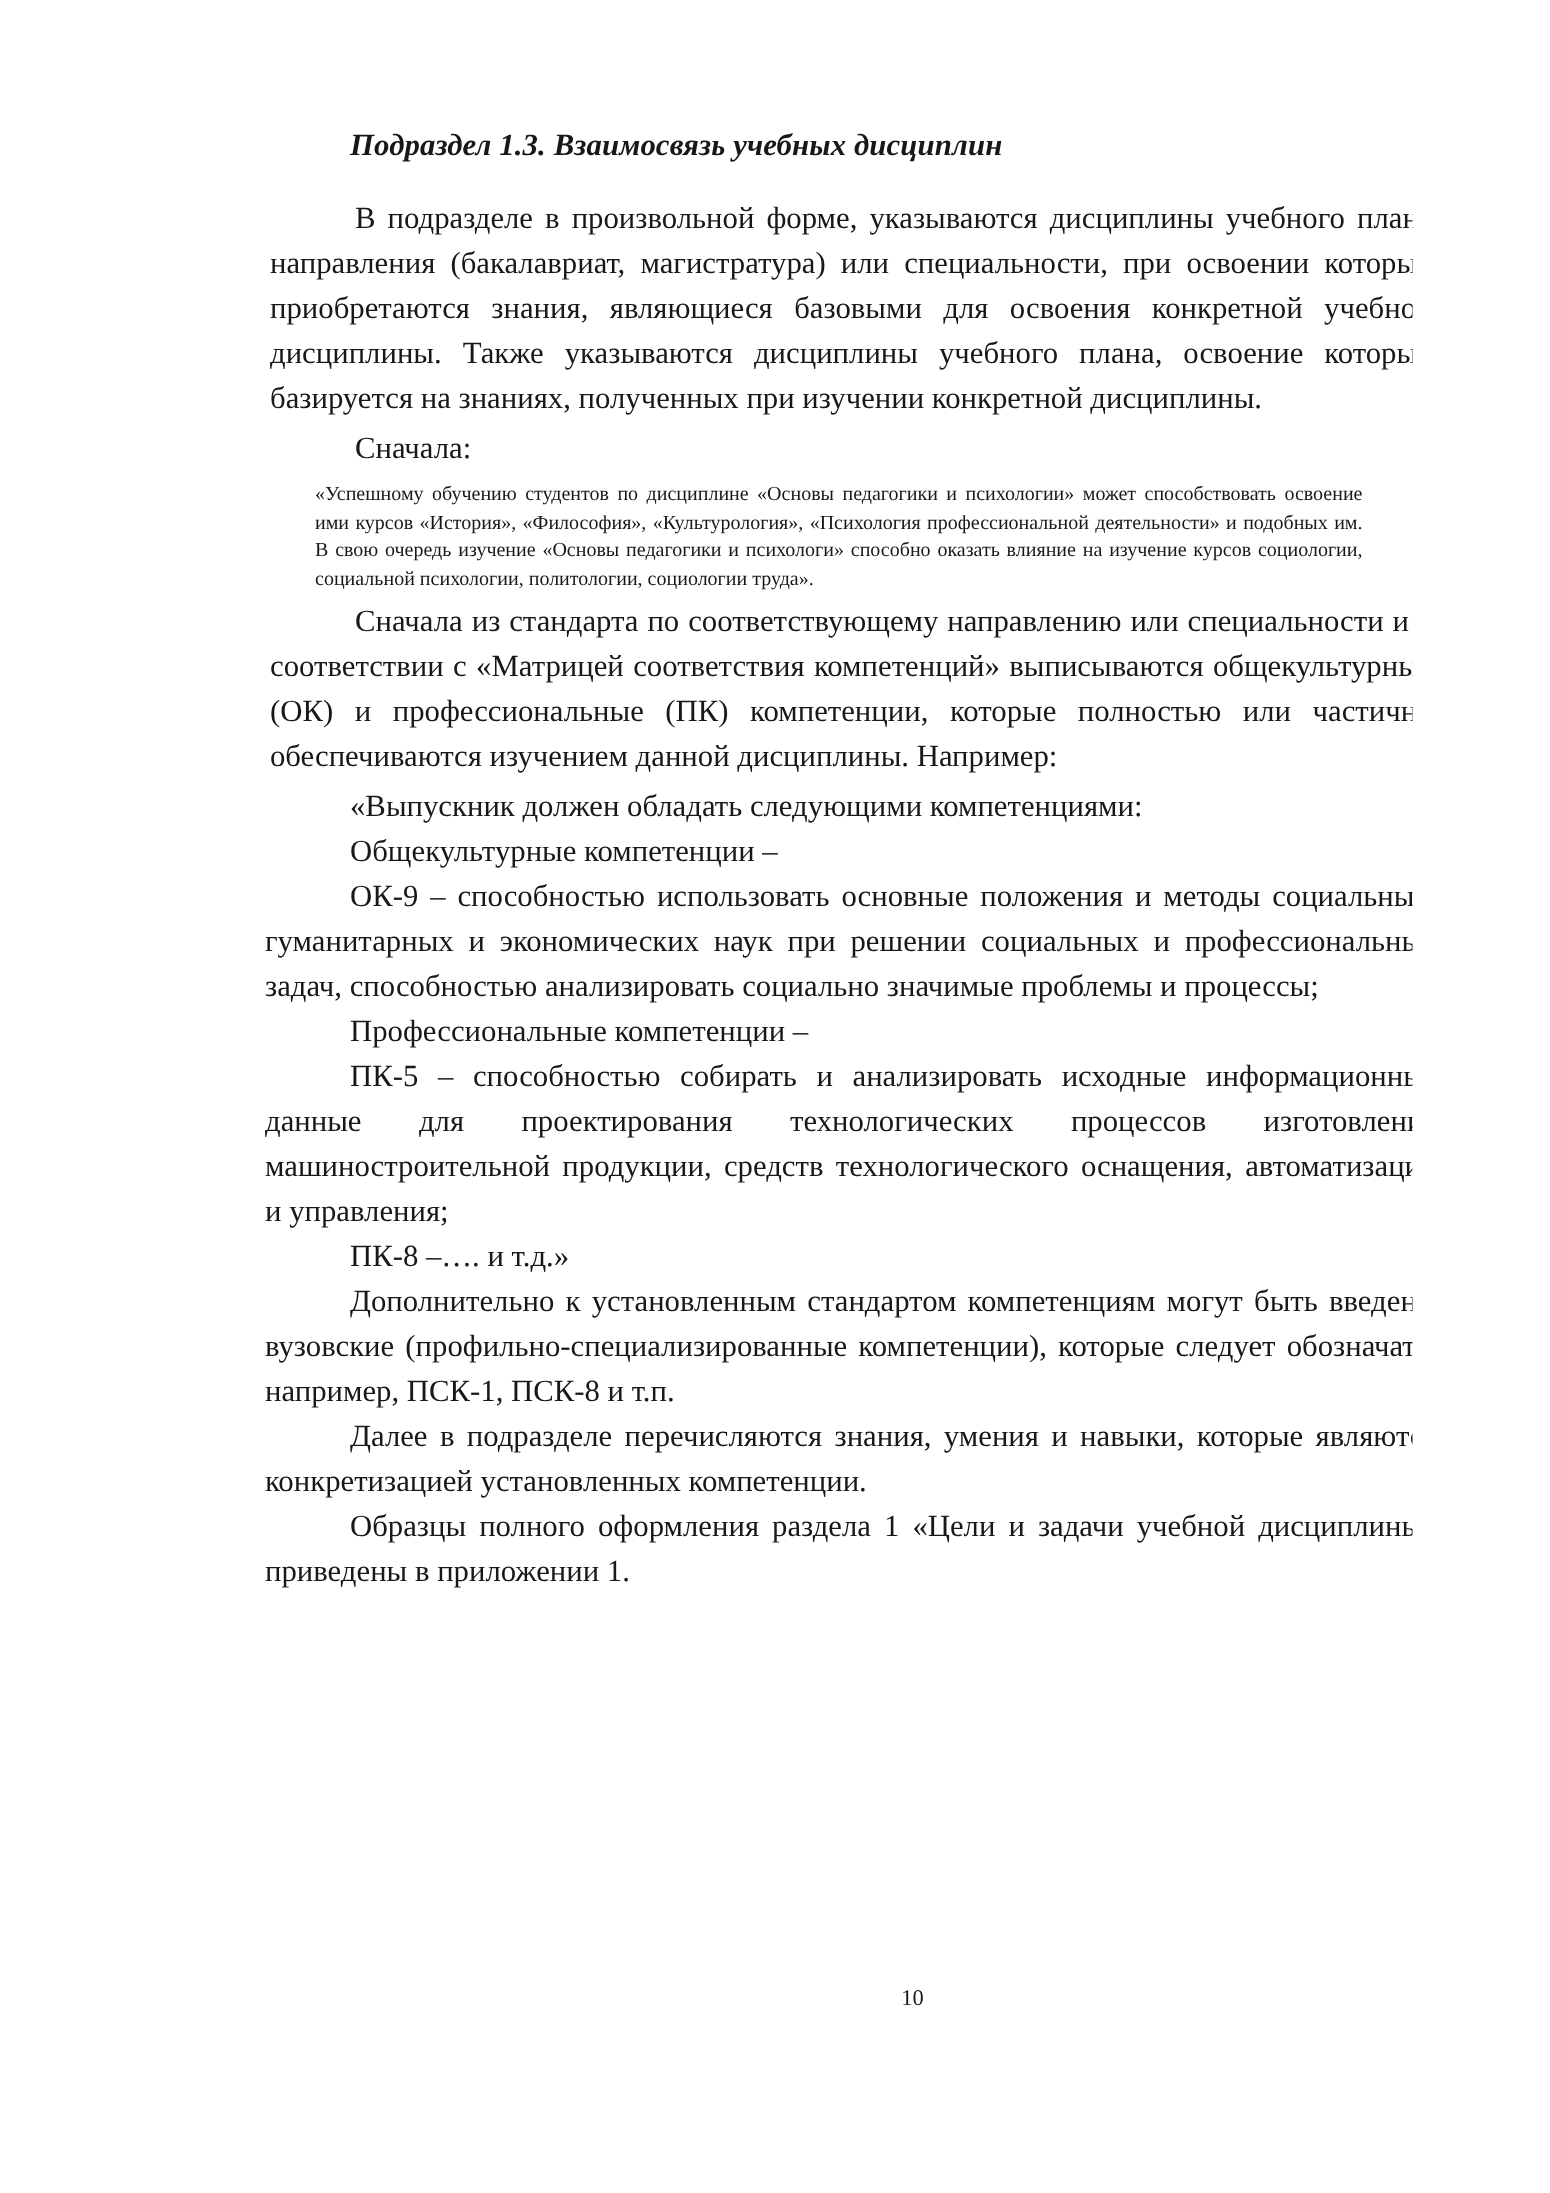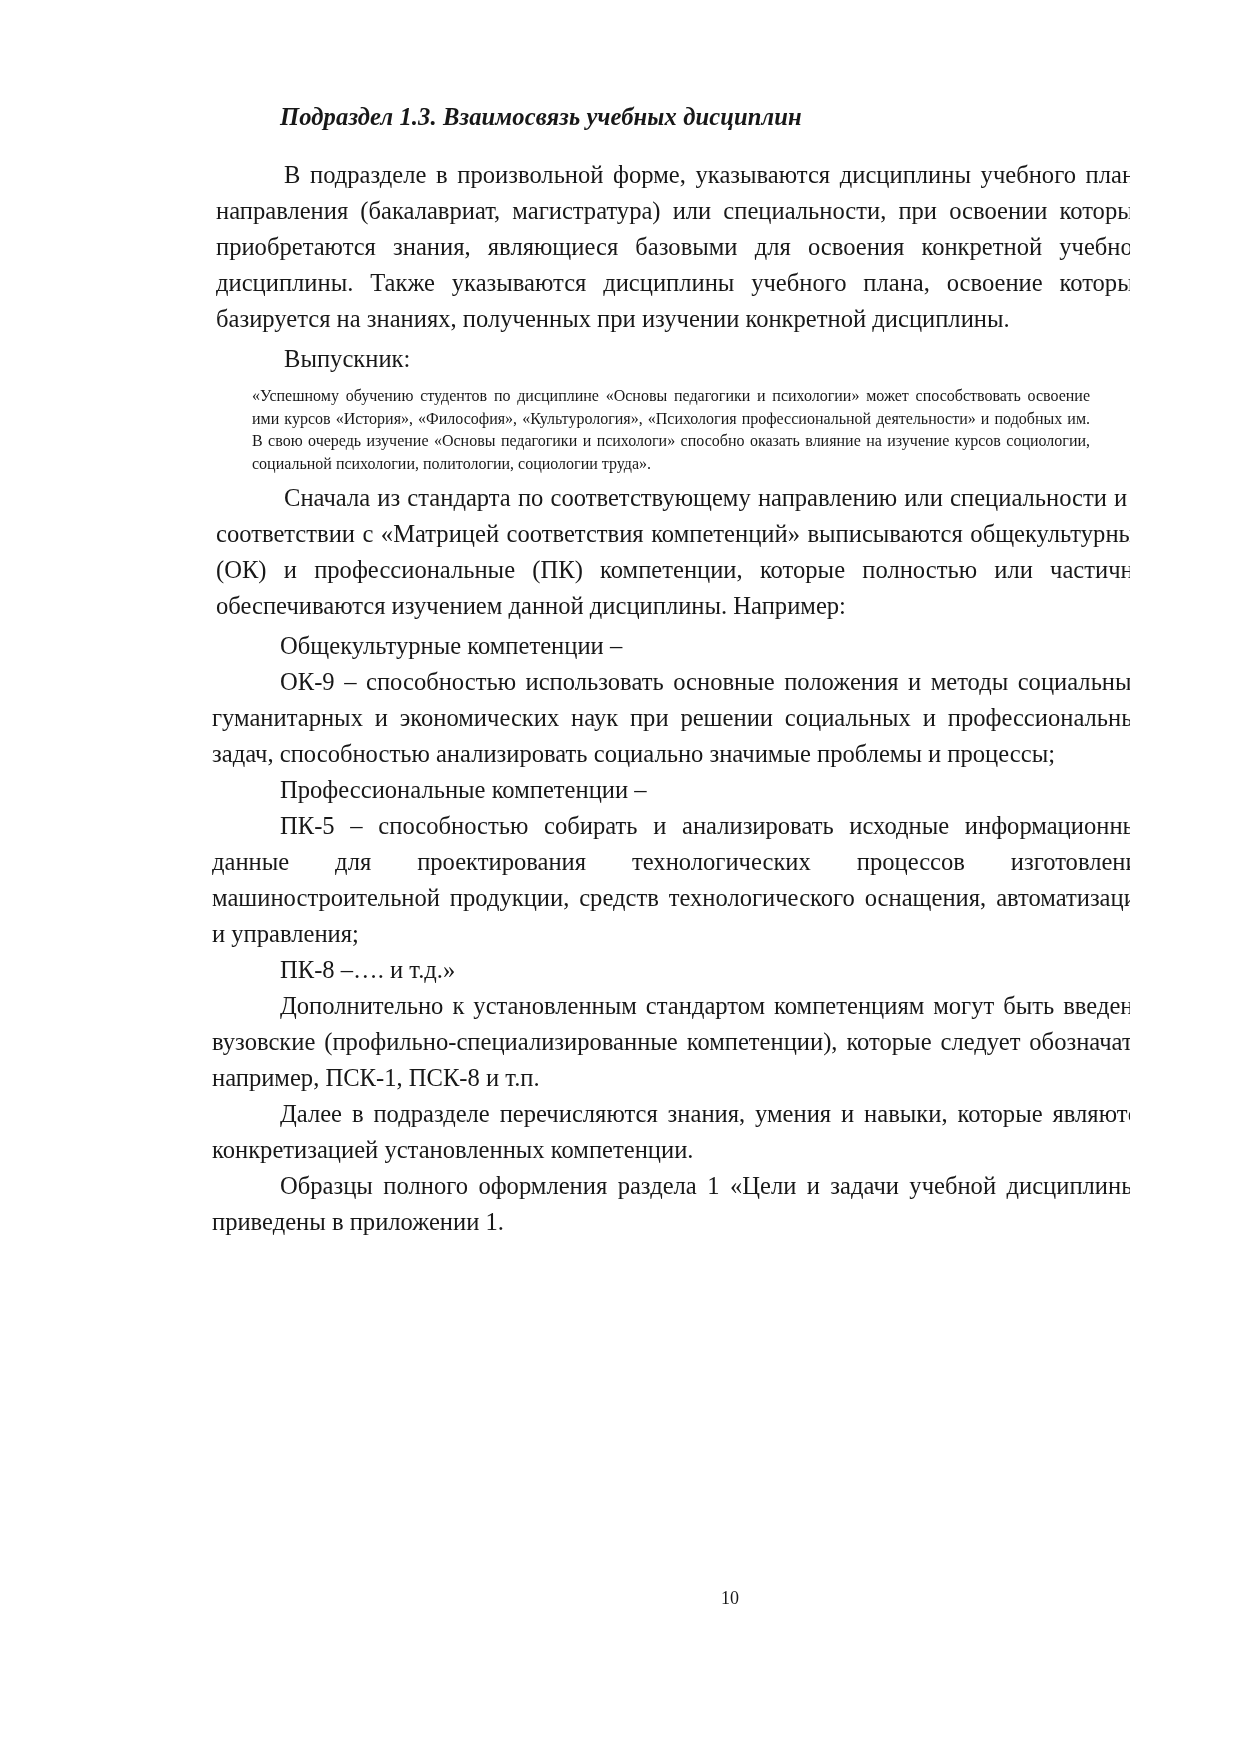--- a/index.html
+++ b/index.html
@@ -107,29 +107,30 @@
 <body>
 
 <div class="page">
 
   <div class="content">
 
     <h2 class="subsection sec13">Подраздел 1.3. Взаимосвязь учебных дисциплин</h2>
 
     <p class="para first-after-head">В подразделе в произвольной форме, указываются дисциплины учебного плана направления (бакалавриат, магистратура) или специальности, при освоении которых приобретаются знания, являющиеся базовыми для освоения конкретной учебной дисциплины. Также указываются дисциплины учебного плана, освоение которых базируется на знаниях, полученных при изучении конкретной дисциплины.</p>
 
-    <p class="para example-label">Выпускник:</p>
+    <p class="para example-label">Сначала:</p>
 
     <div class="quote-block">
       <p>«Успешному обучению студентов по дисциплине «Основы педагогики и психологии» может способствовать освоение ими курсов «История», «Философия», «Культурология», «Психология профессиональной деятельности» и подобных им. В свою очередь изучение «Основы педагогики и психологи» способно оказать влияние на изучение курсов социологии, социальной психологии, политологии, социологии труда».</p>
     </div>
 
 
     <p class="para body-after-14">Сначала из стандарта по соответствующему направлению или специальности и в соответствии с «Матрицей соответствия компетенций» выписываются общекультурные (ОК) и профессиональные (ПК) компетенции, которые полностью или частично обеспечиваются изучением данной дисциплины. Например:</p>
 
+    <p class="noindent-run">«Выпускник должен обладать следующими компетенциями:</p>
 
     <p class="noindent-run">Общекультурные компетенции –</p>
 
     <p class="noindent-run">ОК-9 – способностью использовать основные положения и методы социальных, гуманитарных и экономических наук при решении социальных и профессиональных задач, способностью анализировать социально значимые проблемы и процессы;</p>
 
 
     <p class="noindent-run">Профессиональные компетенции –</p>
 
     <p class="noindent-run">ПК-5 – способностью собирать и анализировать исходные информационные данные для проектирования технологических процессов изготовления машиностроительной продукции, средств технологического оснащения, автоматизации и управления;</p>
 

